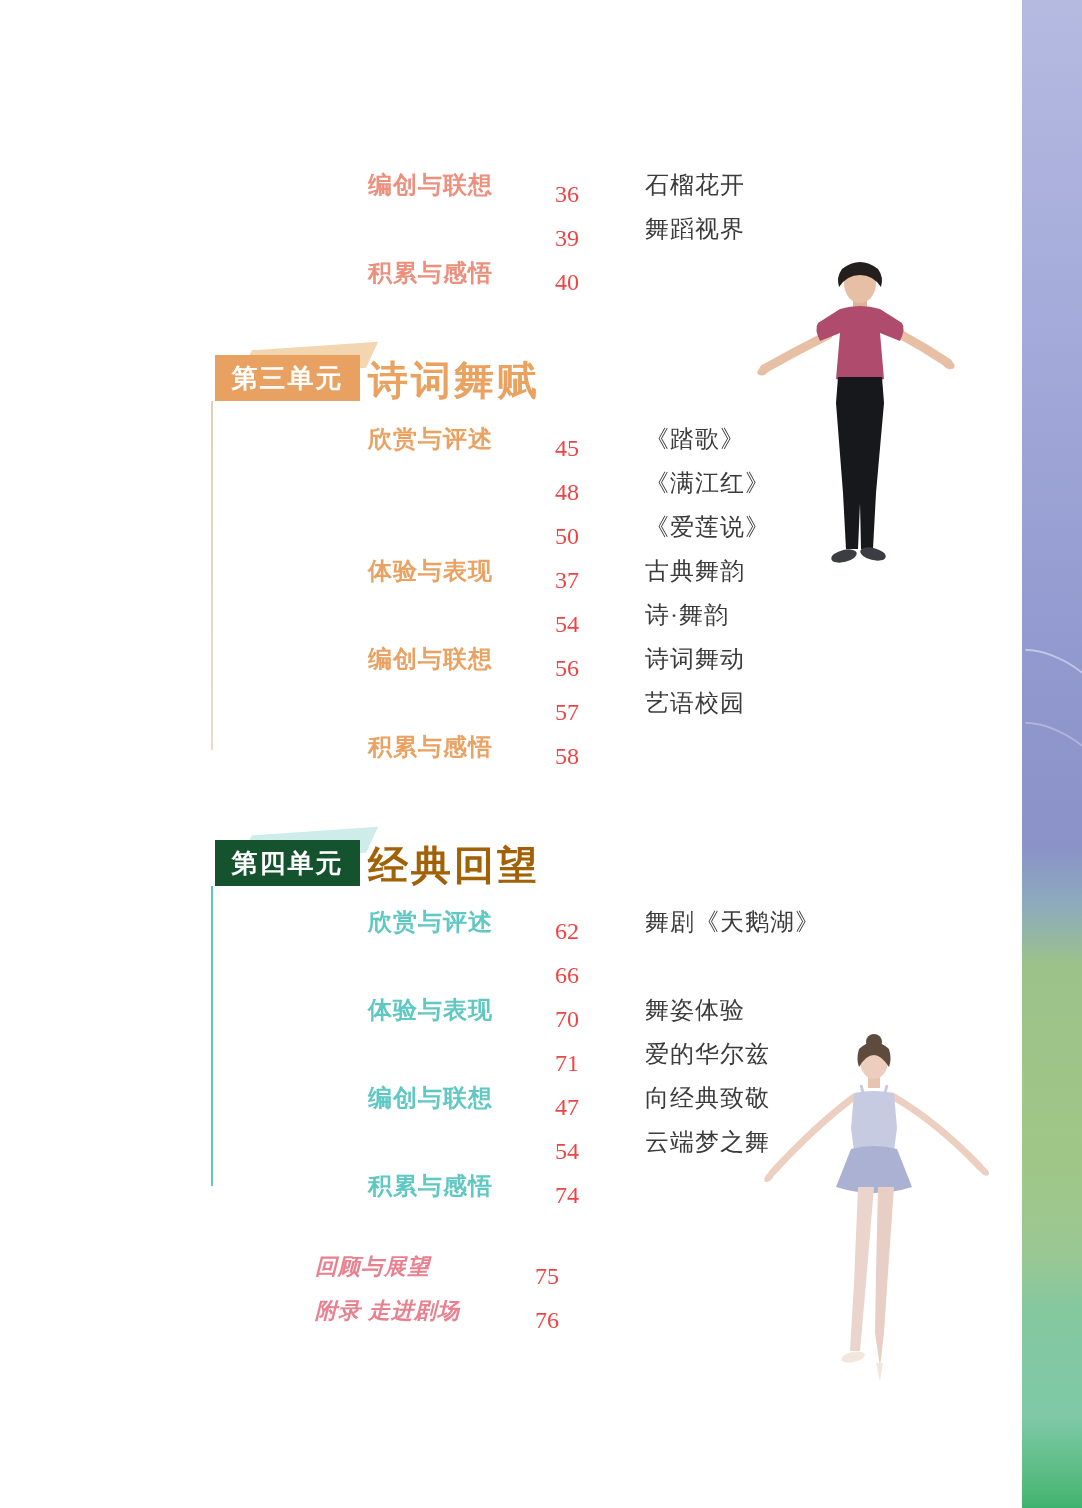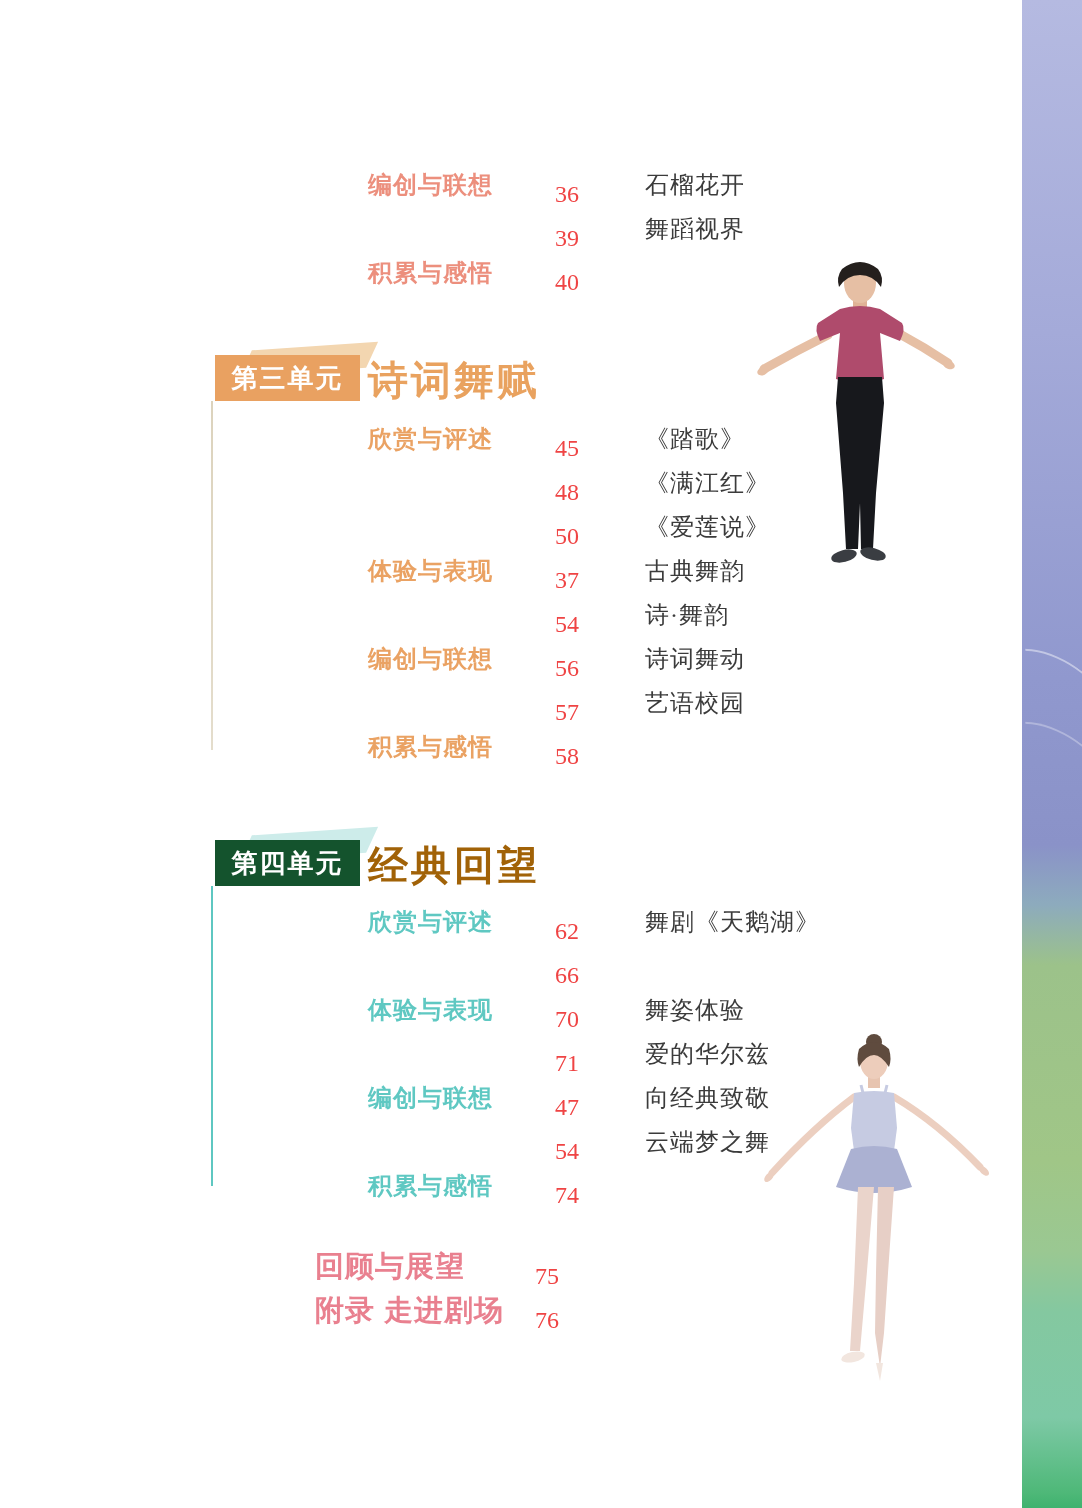--- a/index.html
+++ b/index.html
@@ -41,21 +41,21 @@
   .unit-title{position:absolute;left:368px;font-size:40px;font-weight:bold;letter-spacing:3px;}
   .title-orange{top:353px;color:#e9a25f;}
   .title-teal{top:838px;color:#a16207;}
   .vline{position:absolute;left:211px;width:2px;}
   .vline-orange{top:401px;height:349px;background:linear-gradient(180deg,#dcd3bd,#e4ddcc);}
   .vline-teal{top:886px;height:300px;background:#5ec7c1;}
 
   
   .footer-rows{position:absolute;left:315px;top:1243px;width:420px;}
   .footer-row{display:grid;grid-template-columns:220px 1fr;align-items:center;height:44px;}
-  .footer-lbl{font-weight:bold;font-size:29px;letter-spacing:1px;color:#e9808f;}
+  .footer-lbl{font-weight:bold;font-size:22px;letter-spacing:1px;color:#e9808f;font-style:italic;}
 
   
   .figure{position:absolute;}
   .fig-boy{left:752px;top:253px;width:205px;height:332px;}
   .fig-girl{left:742px;top:1033px;width:265px;height:352px;}
 </style>
 </head>
 <body>
 
 <div class="page">

